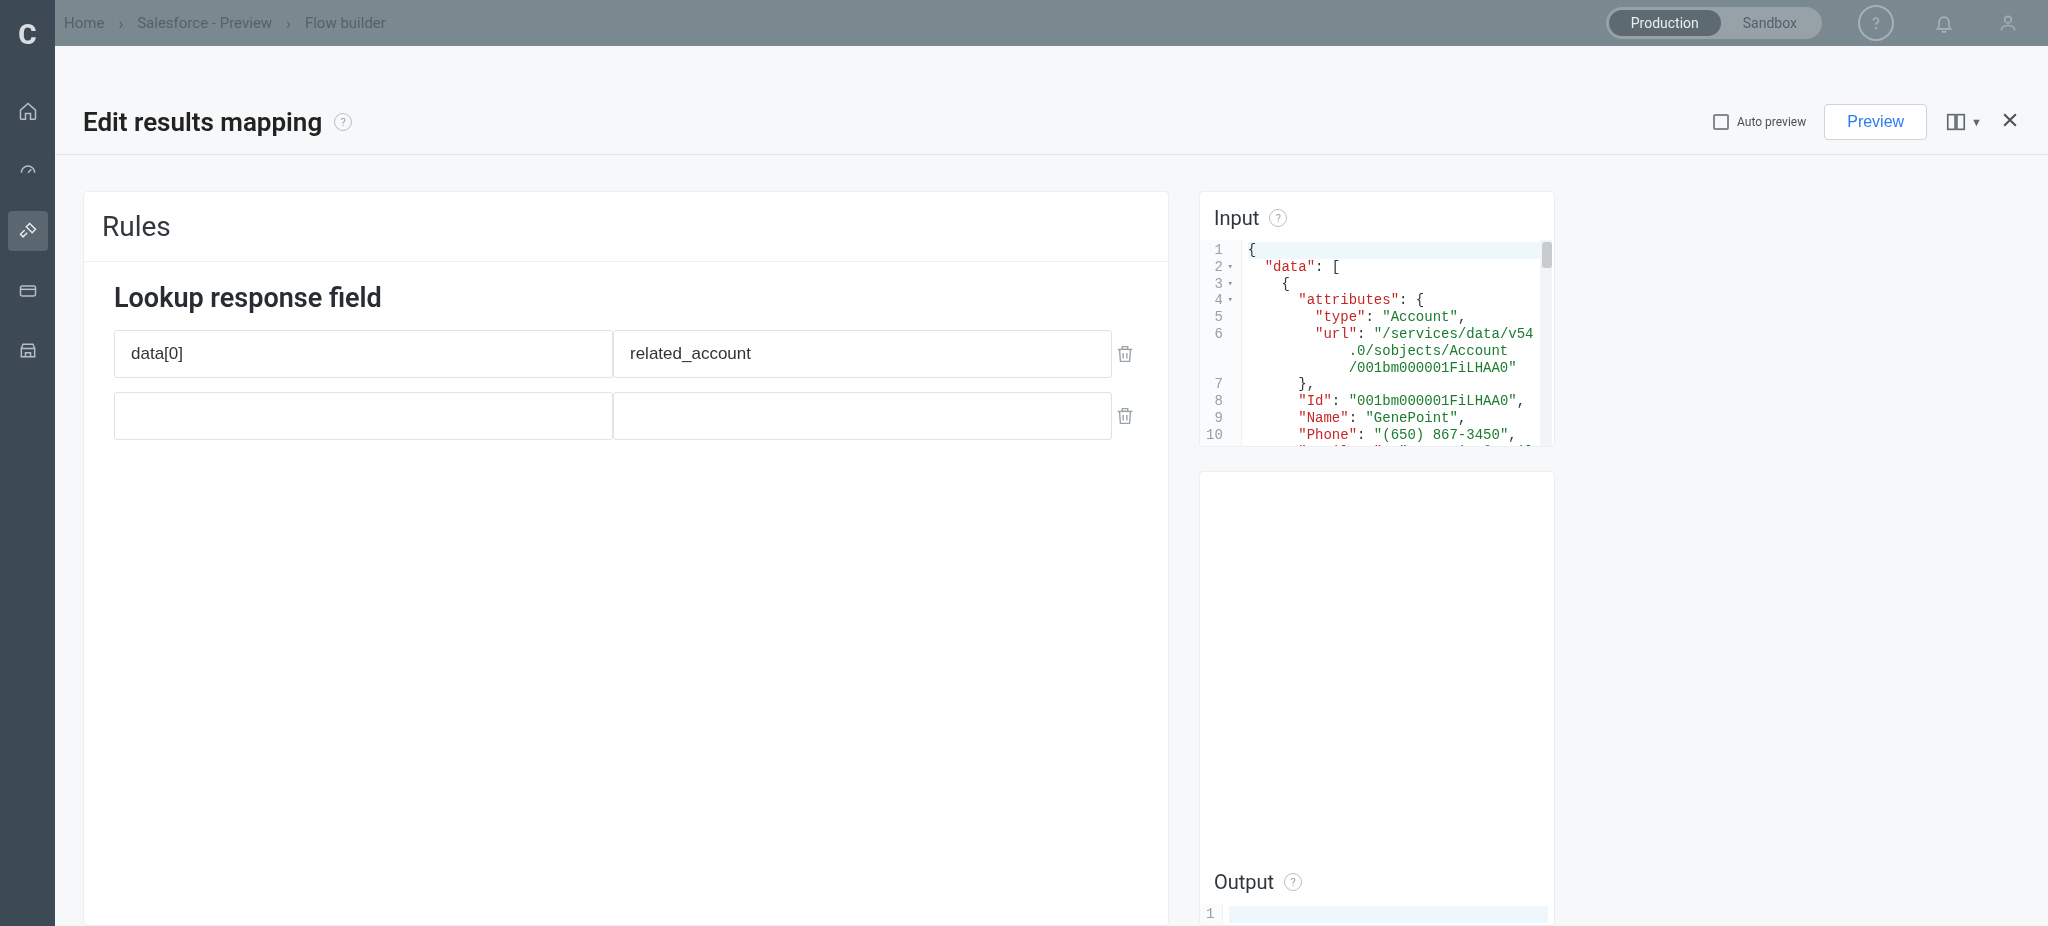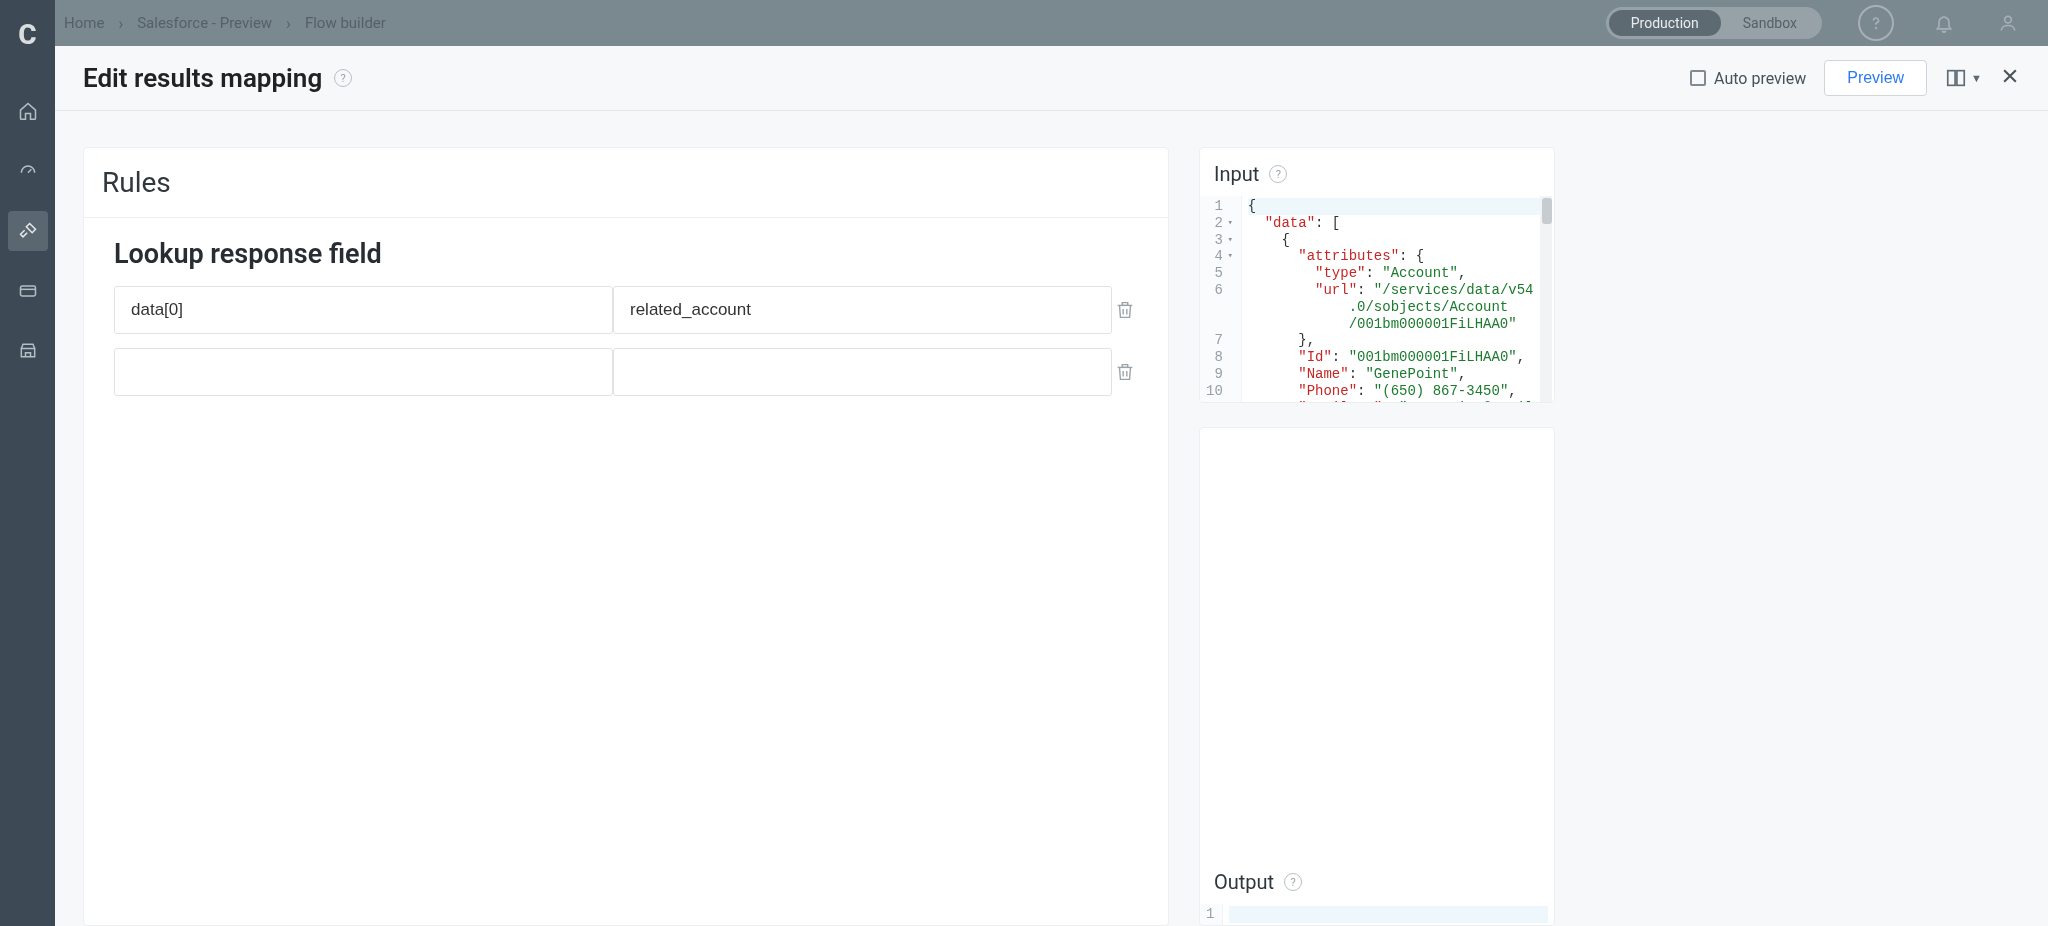--- a/index.html
+++ b/index.html
@@ -20,25 +20,25 @@
   .crumb { color: #556169; cursor: pointer; }
   .chev { color: #556169; font-size: 16px; padding: 0 4px; }
   .envtoggle { margin-left: auto; display: inline-flex; background: rgba(255,255,255,0.22); border-radius: 20px; padding: 3px; align-items: center; }
   .envtoggle .pill { padding: 5px 22px; border-radius: 18px; font-size: 14px; color: #546069; cursor: pointer; }
   .envtoggle .pill.active { background: #5e6a72; color: #e9edef; }
   .topicn { width: 36px; height: 36px; border-radius: 50%; border: 2px solid #a6b0b6; display: flex; align-items: center; justify-content: center; margin-left: 26px; color: #a6b0b6; cursor: pointer; }
   .topicn.plain { border: none; width: 28px; }
   .topicn svg { width: 20px; height: 20px; stroke: currentColor; fill: none; stroke-width: 2; }
 
   
-  .pagehead { display: flex; align-items: center; padding: 14px 28px; gap: 12px; background: #f6f8f9; border-bottom: 1px solid #e3e7ea; }
+  .pagehead { display: flex; align-items: center; padding: 14px 28px; gap: 12px; background: #f6f8f9; border-bottom: 1px solid #e3e7ea; margin-top: 44px; }
   .pagehead h1 { font-size: 26px; font-weight: 600; color: #222; }
   .helpq { width: 18px; height: 18px; border: 1.5px solid #b8c0c5; border-radius: 50%; display: inline-flex; align-items: center; justify-content: center; font-size: 11px; color: #9aa3a9; cursor: pointer; }
   .pagehead .right { margin-left: auto; display: flex; align-items: center; gap: 18px; }
-  .chk { display: flex; align-items: center; gap: 8px; color: #49525a; font-size: 16px; cursor: pointer; }
+  .chk { display: flex; align-items: center; gap: 8px; color: #49525a; font-size: 12px; cursor: pointer; }
   .chk .box { width: 16px; height: 16px; border: 2px solid #7f8a92; border-radius: 2px; }
   .previewbtn { border: 1px solid #cfd5da; background: #fff; color: #2d7bf0; padding: 8px 22px; border-radius: 4px; font-size: 16px; cursor: pointer; }
   .layoutbtn { display: flex; align-items: center; gap: 4px; color: #5f6a72; cursor: pointer; }
   .layoutbtn svg { width: 22px; height: 22px; stroke: currentColor; fill: none; stroke-width: 1.8; }
   .closebtn { color: #4a535a; cursor: pointer; }
   .closebtn svg { width: 20px; height: 20px; stroke: currentColor; stroke-width: 2.5; }
 
   
   .body { flex: 1; display: flex; gap: 30px; padding: 36px 0 0 28px; overflow: hidden; height: 100%; }
 

